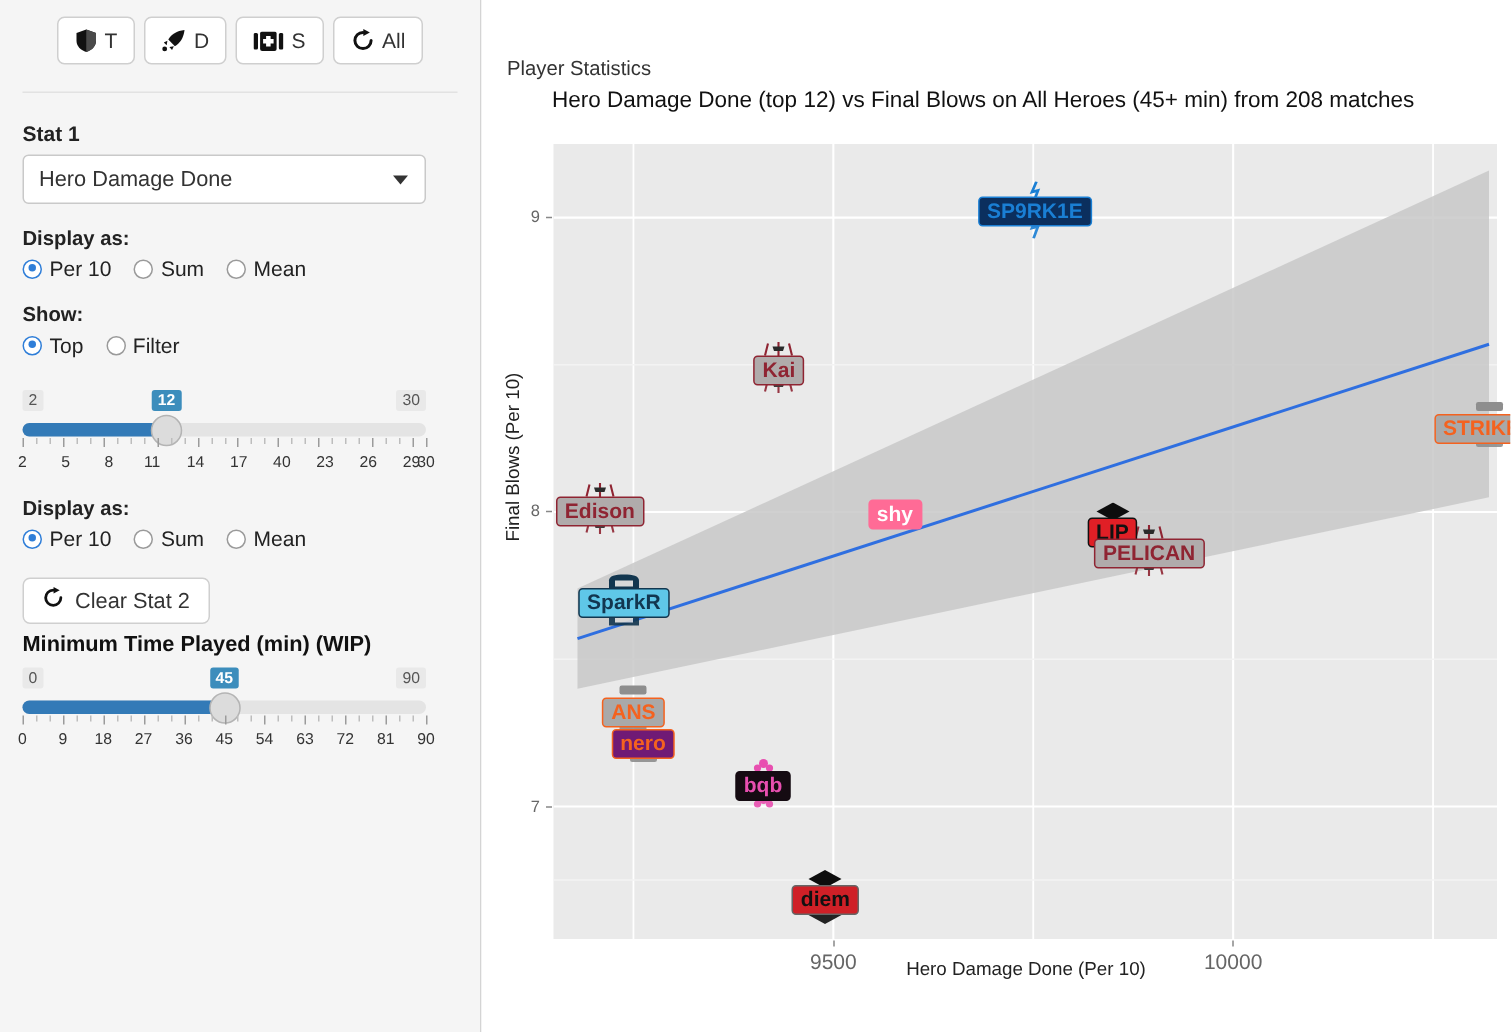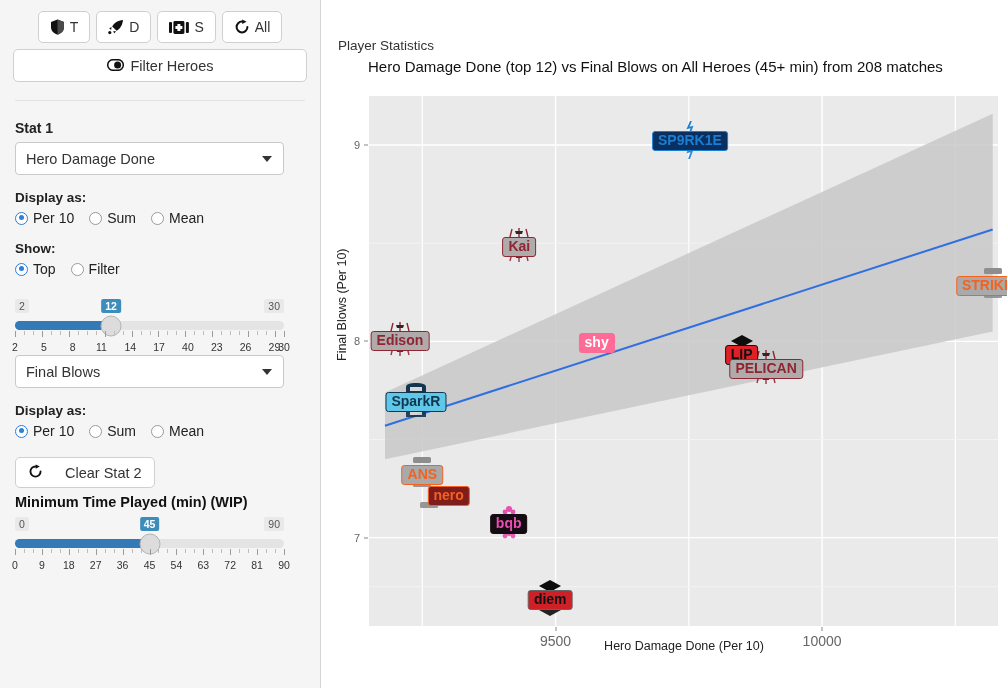--- a/index.html
+++ b/index.html
@@ -115,21 +115,21 @@
   .ticks .t.minor { height: 4px; background: #bdbdbd; }
   .tick-labels { position: relative; height: 14px; margin-top: 1px; }
   .tick-labels span {
     position: absolute; font-size: 10.5px; color: #333;
     transform: translateX(-50%); top: 0; white-space: nowrap;
   }
   .btn-clear {
     margin: 18px 0 0 2px;
     background: #fff; border: 1px solid #cfcfcf; border-radius: 5px;
     height: 31px; padding: 0 12px;
-    display: inline-flex; align-items: center; gap: 22px;
+    display: inline-flex; align-items: center; gap: 7px;
     font-size: 14.5px; color: #333; cursor: pointer;
   }
   .wip-title { font-size: 14.5px; font-weight: bold; color: #111; margin: 6px 0 0 2px; }
 
   
   #chart-panel { position: relative; flex: 1; height: 688px; background: #fff; overflow: hidden; }
   #panel-title { position: absolute; left: 17px; top: 38px; font-size: 13.5px; color: #333; }
   #chart-title { position: absolute; left: 47px; top: 58px; font-size: 15px; color: #111; white-space: nowrap; }
 
   #plot {
@@ -216,29 +216,20 @@
         <span class="glyph">
           <svg width="16" height="16" viewBox="0 0 16 16">
               <path d="M8 2.6 A5.4 5.4 0 1 0 13.4 8" stroke="#111" stroke-width="2" fill="none" stroke-linecap="round"></path>
               <path d="M8.2 0.4 L12.6 2.7 L8.2 5.0 Z" fill="#111"></path>
             </svg>
         </span>
         <span>All</span>
       </div>
     </div>
 
-    <div class="filter-heroes-btn">
-      <span class="glyph">
-        <svg width="17" height="12" viewBox="0 0 17 12">
-            <rect x="0.7" y="0.7" width="15.6" height="10.6" rx="5.3" fill="none" stroke="#111" stroke-width="1.5"></rect>
-            <circle cx="10.6" cy="6" r="3.5" fill="#111"></circle>
-          </svg>
-      </span>
-      <span>Filter Heroes</span>
-    </div>
 
     <div class="divider"></div>
 
     <div class="field-label">Stat 1</div>
     <div class="select-box">
       <span>Hero Damage Done</span>
       <span class="caret"></span>
     </div>
 
     <div class="sub-label">Display as:</div>
@@ -320,24 +311,20 @@
           <span style="left: 42.8571%;">14</span>
           <span style="left: 53.5714%;">17</span>
           <span style="left: 64.2857%;">40</span>
           <span style="left: 75%;">23</span>
           <span style="left: 85.7143%;">26</span>
           <span style="left: 96.4286%;">29</span>
           <span style="left: 100%;">30</span>
         </div>
     </div>
 
-    <div class="select-box">
-      <span>Final Blows</span>
-      <span class="caret"></span>
-    </div>
 
     <div class="sub-label">Display as:</div>
     <div class="radio-row">
       <label class="radio-item">
         <span class="radio on"></span>
         <span class="radio-text">Per 10</span>
       </label>
       <label class="radio-item">
         <span class="radio"></span>
         <span class="radio-text">Sum</span>
@@ -576,21 +563,21 @@
             <div class="crest" style="top: -20px;">
               <svg width="30" height="10" viewBox="0 0 30 10">
                 <rect x="6" y="2" width="18" height="6" rx="1.5" fill="#8e8e8e"></rect>
               </svg>
             </div>
             <div class="crest" style="top: 4px; opacity: 0.9;">
               <svg width="30" height="10" viewBox="0 0 30 10">
                 <rect x="6" y="2" width="18" height="6" rx="1.5" fill="#8e8e8e"></rect>
               </svg>
             </div>
-            <div class="chip" style="background: #7f1d1d; color: rgb(244, 98, 31); border: 1.5px solid rgb(244, 98, 31); left: 0px; top: 0px; margin-left: 20px;">nero</div>
+            <div class="chip" style="background: #701a75; color: rgb(244, 98, 31); border: 1.5px solid rgb(244, 98, 31); left: 0px; top: 0px;">nero</div>
           </div>
           <div style="position: absolute; left: 139.659px; top: 427.926px; width: 0px; height: 0px;">
             <div class="crest" style="top: -20px;">
               <svg width="26" height="12" viewBox="0 0 26 12">
                 <circle cx="13" cy="5" r="3" fill="#e84fb0"></circle>
                 <circle cx="9" cy="8" r="2.4" fill="#e84fb0"></circle>
                 <circle cx="17" cy="8" r="2.4" fill="#e84fb0"></circle>
               </svg>
             </div>
             <div class="crest" style="top: 4px; opacity: 0.9;">

